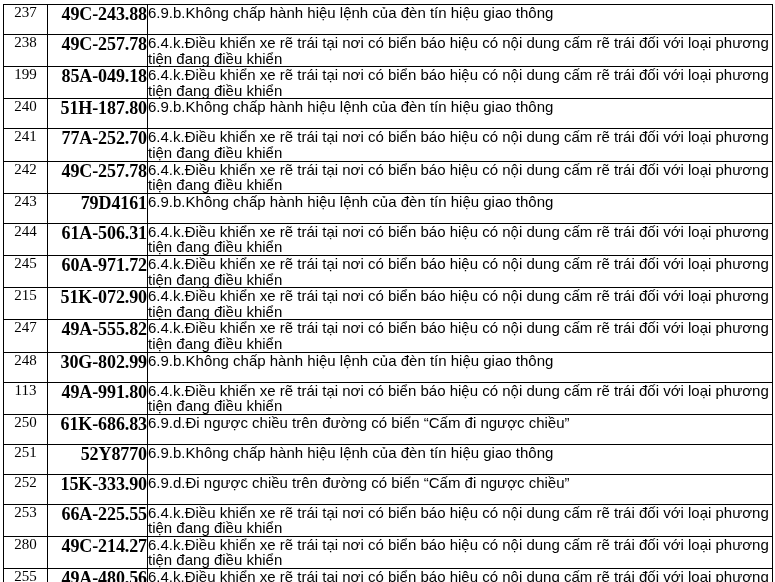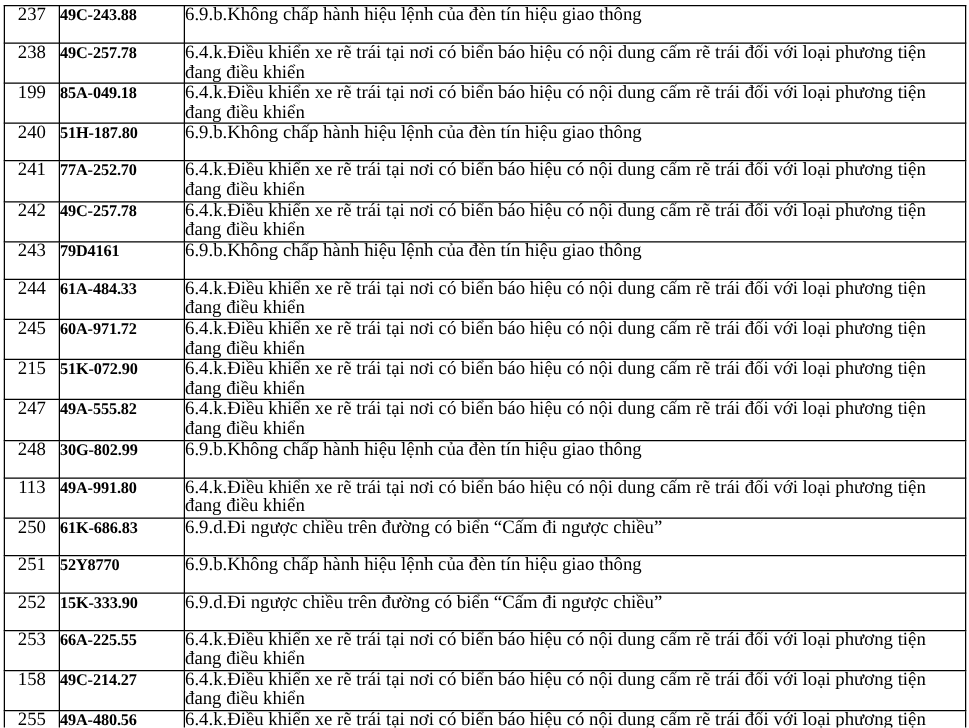--- a/index.html
+++ b/index.html
@@ -38,33 +38,33 @@
     overflow: hidden;
   }
   .cell-idx {
     text-align: center;
     font-size: 15px;
     line-height: 1.05;
     padding-top: 4px;
     font-family: "Liberation Serif", serif;
   }
   .cell-plate {
-    text-align: left;
-    font-size: 13px;
+    text-align: right;
+    font-size: 18px;
     font-weight: bold;
     line-height: 1.05;
     padding-top: 3px;
     letter-spacing: -0.1px;
     font-family: "Liberation Serif", serif;
   }
   .cell-desc {
     font-size: 15px;
     line-height: 1.04;
     padding: 3px 0 0 4px;
-    font-family: Liberation Serif, serif;
+    font-family: Liberation Sans, sans-serif;
     white-space: normal;
     word-break: normal;
   }
   tr.row-1 { height: 29px; }
   tr.row-2 { height: 29px; }
   tr.row-1 td { height: 29px; }
   tr.row-2 td { height: 29px; }
   .desc-two {
     max-height: 28px;
     margin-top: 15px;
@@ -111,21 +111,21 @@
           <td class="cell-plate">49C-257.78</td>
           <td class="cell-desc desc-two">6.4.k.Điều khiển xe rẽ trái tại nơi có biển báo hiệu có nội dung cấm rẽ trái đối với loại phương tiện đang điều khiển</td>
         </tr>
         <tr class="row-1">
           <td class="cell-idx">243</td>
           <td class="cell-plate">79D4161</td>
           <td class="cell-desc">6.9.b.Không chấp hành hiệu lệnh của đèn tín hiệu giao thông</td>
         </tr>
         <tr class="row-2">
           <td class="cell-idx">244</td>
-          <td class="cell-plate">61A-484.33</td>
+          <td class="cell-plate">61A-506.31</td>
           <td class="cell-desc desc-two">6.4.k.Điều khiển xe rẽ trái tại nơi có biển báo hiệu có nội dung cấm rẽ trái đối với loại phương tiện đang điều khiển</td>
         </tr>
         <tr class="row-2">
           <td class="cell-idx">245</td>
           <td class="cell-plate">60A-971.72</td>
           <td class="cell-desc desc-two">6.4.k.Điều khiển xe rẽ trái tại nơi có biển báo hiệu có nội dung cấm rẽ trái đối với loại phương tiện đang điều khiển</td>
         </tr>
         <tr class="row-2">
           <td class="cell-idx">215</td>
           <td class="cell-plate">51K-072.90</td>
@@ -160,21 +160,21 @@
           <td class="cell-idx">252</td>
           <td class="cell-plate">15K-333.90</td>
           <td class="cell-desc">6.9.d.Đi ngược chiều trên đường có biển “Cấm đi ngược chiều”</td>
         </tr>
         <tr class="row-2">
           <td class="cell-idx">253</td>
           <td class="cell-plate">66A-225.55</td>
           <td class="cell-desc desc-two">6.4.k.Điều khiển xe rẽ trái tại nơi có biển báo hiệu có nội dung cấm rẽ trái đối với loại phương tiện đang điều khiển</td>
         </tr>
         <tr class="row-2">
-          <td class="cell-idx">158</td>
+          <td class="cell-idx">280</td>
           <td class="cell-plate">49C-214.27</td>
           <td class="cell-desc desc-two">6.4.k.Điều khiển xe rẽ trái tại nơi có biển báo hiệu có nội dung cấm rẽ trái đối với loại phương tiện đang điều khiển</td>
         </tr>
         <tr class="row-2">
           <td class="cell-idx">255</td>
           <td class="cell-plate">49A-480.56</td>
           <td class="cell-desc desc-two">6.4.k.Điều khiển xe rẽ trái tại nơi có biển báo hiệu có nội dung cấm rẽ trái đối với loại phương tiện đang điều khiển</td>
         </tr>
       </tbody>
   </table>

